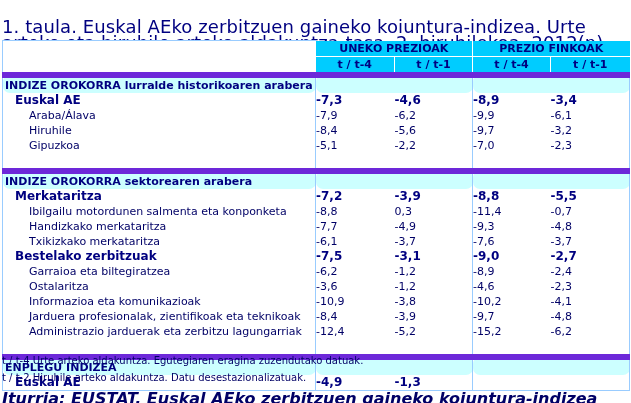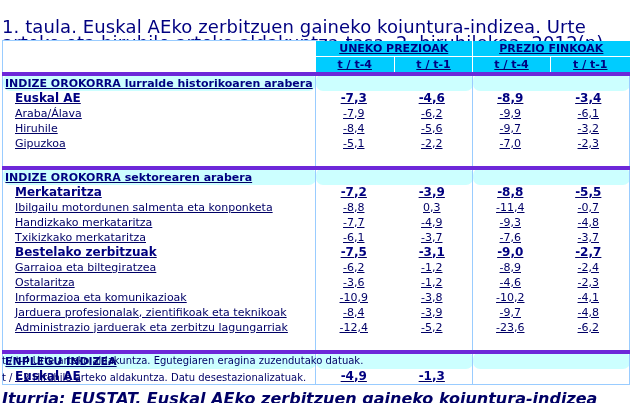--- a/index.html
+++ b/index.html
@@ -1,36 +1,36 @@
 <!DOCTYPE html>
 <html><head>
 <meta charset="utf-8">
 <style>
   html, body { margin: 0; padding: 0; background: #ffffff; }
   body { width: 631px; height: 403px; position: relative; overflow: hidden;
          font-family: "DejaVu Sans", sans-serif; color: #000066; }
   .title { position: absolute; left: 2px; top: 19px; width: 628px;
            font-size: 18px; line-height: 16px; color: #000080; letter-spacing: 0.1px; }
   table.t { position: absolute; left: 2px; top: 40px; border-collapse: collapse;
-            width: 627px; table-layout: fixed; font-size: 11px; text-decoration: underline; }
+            width: 627px; table-layout: fixed; font-size: 11px; }
   table.t td { padding: 0; height: 15px; line-height: 15px; white-space: nowrap; overflow: hidden; }
   col.c0 { width: 313px; } col.c1 { width: 79px; } col.c2 { width: 78px; }
   col.c3 { width: 78px; } col.c4 { width: 79px; }
   .hdr { background: #00ccff; color: #000080; font-weight: bold; text-align: center; font-size: 11px; }
   .hdr.b { border-left: 1px solid #ffffff; }
   .hdr-blank { border-top: 1px solid #99ccff; border-left: 1px solid #99ccff; border-bottom: 1px solid #99ccff; background: #fff; }
-  .sec td { background: #ccffff; font-weight: bold; color: #000080; height: 16px; border-top: 4px solid #6d28d9; border-radius: 7px; }
+  .sec td { background: #ccffff; font-weight: bold; color: #000080; height: 16px; border-top: 6px solid #6d28d9; border-radius: 7px; }
   .sec td.lbl { padding-left: 2px; }
-  .v { text-align: center; padding-right: 3px !important; color: #000066; }
+  .v { text-align: left; padding-right: 3px !important; color: #000066; }
   .bl { border-left: 1px solid #99ccff; }
   .br { border-right: 1px solid #99ccff; }
   .main td { font-weight: bold; font-size: 12px; color: #000080; height: 18px; line-height: 20px; margin-left: 10px; }
   .main td.lbl { padding-left: 12px; }
   .sub td { font-size: 11px; height: 15px; line-height: 14px; }
-  .sub td.lbl { padding-left: 12px; color: #000066; }
+  .sub td.lbl { padding-left: 26px; color: #000066; }
   .sp td { height: 4px; line-height: 4px; }
   .last td { border-bottom: 1px solid #99ccff; }
   .lbl { border-left: 1px solid #99ccff; }
   .note { position: absolute; left: 2px; font-size: 10px; color: #000066; }
   .src { position: absolute; left: 2px; font-size: 16px; font-weight: bold; font-style: italic; color: #000066; }
 </style>
 </head>
 <body>
 
 <div class="title">1. taula. Euskal AEko zerbitzuen gaineko koiuntura-indizea. Urte arteko eta hiruhile arteko aldakuntza-tasa. 2. hiruhilekoa. 2012(p)</div>
@@ -158,21 +158,21 @@
         <td class="lbl">Jarduera profesionalak, zientifikoak eta teknikoak</td>
         <td class="v bl">-8,4</td>
         <td class="v">-3,9</td>
         <td class="v bl">-9,7</td>
         <td class="v br">-4,8</td>
       </tr>
       <tr class="sub">
         <td class="lbl">Administrazio jarduerak eta zerbitzu lagungarriak</td>
         <td class="v bl">-12,4</td>
         <td class="v">-5,2</td>
-        <td class="v bl">-23,6</td>
+        <td class="v bl">-15,2</td>
         <td class="v br">-6,2</td>
       </tr>
       <tr class="sp">
         <td class="lbl"></td>
         <td colspan="2" class="bl"></td>
         <td colspan="2" class="bl br"></td>
       </tr>
       <tr class="sec">
         <td class="lbl">ENPLEGU INDIZEA</td>
         <td colspan="2" class="bl"></td>

